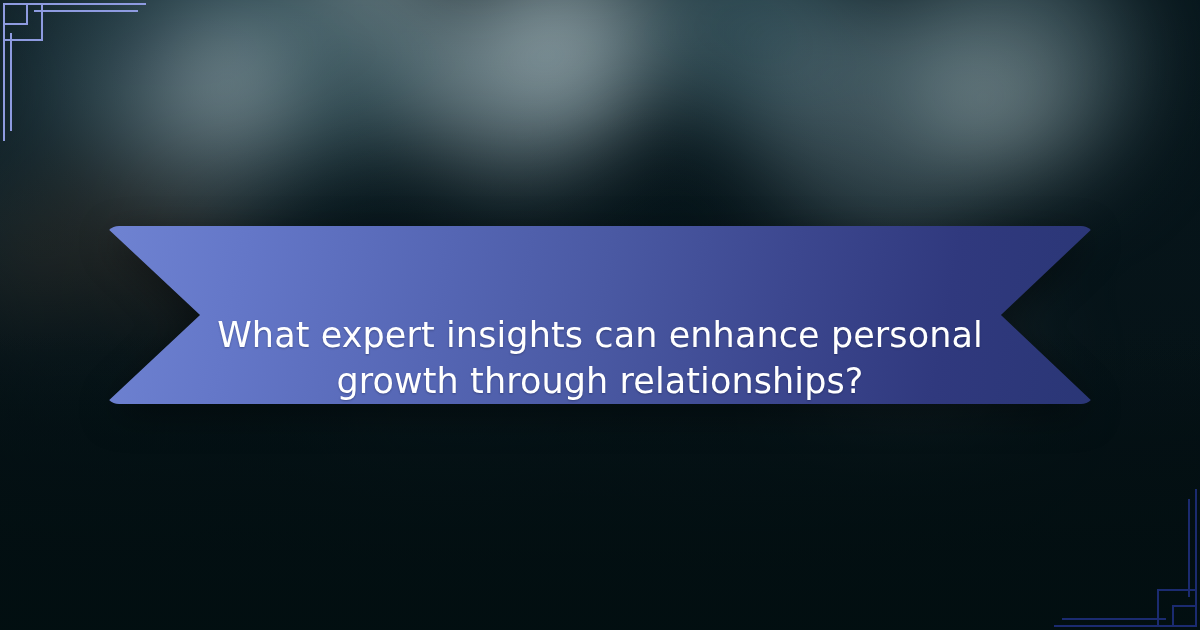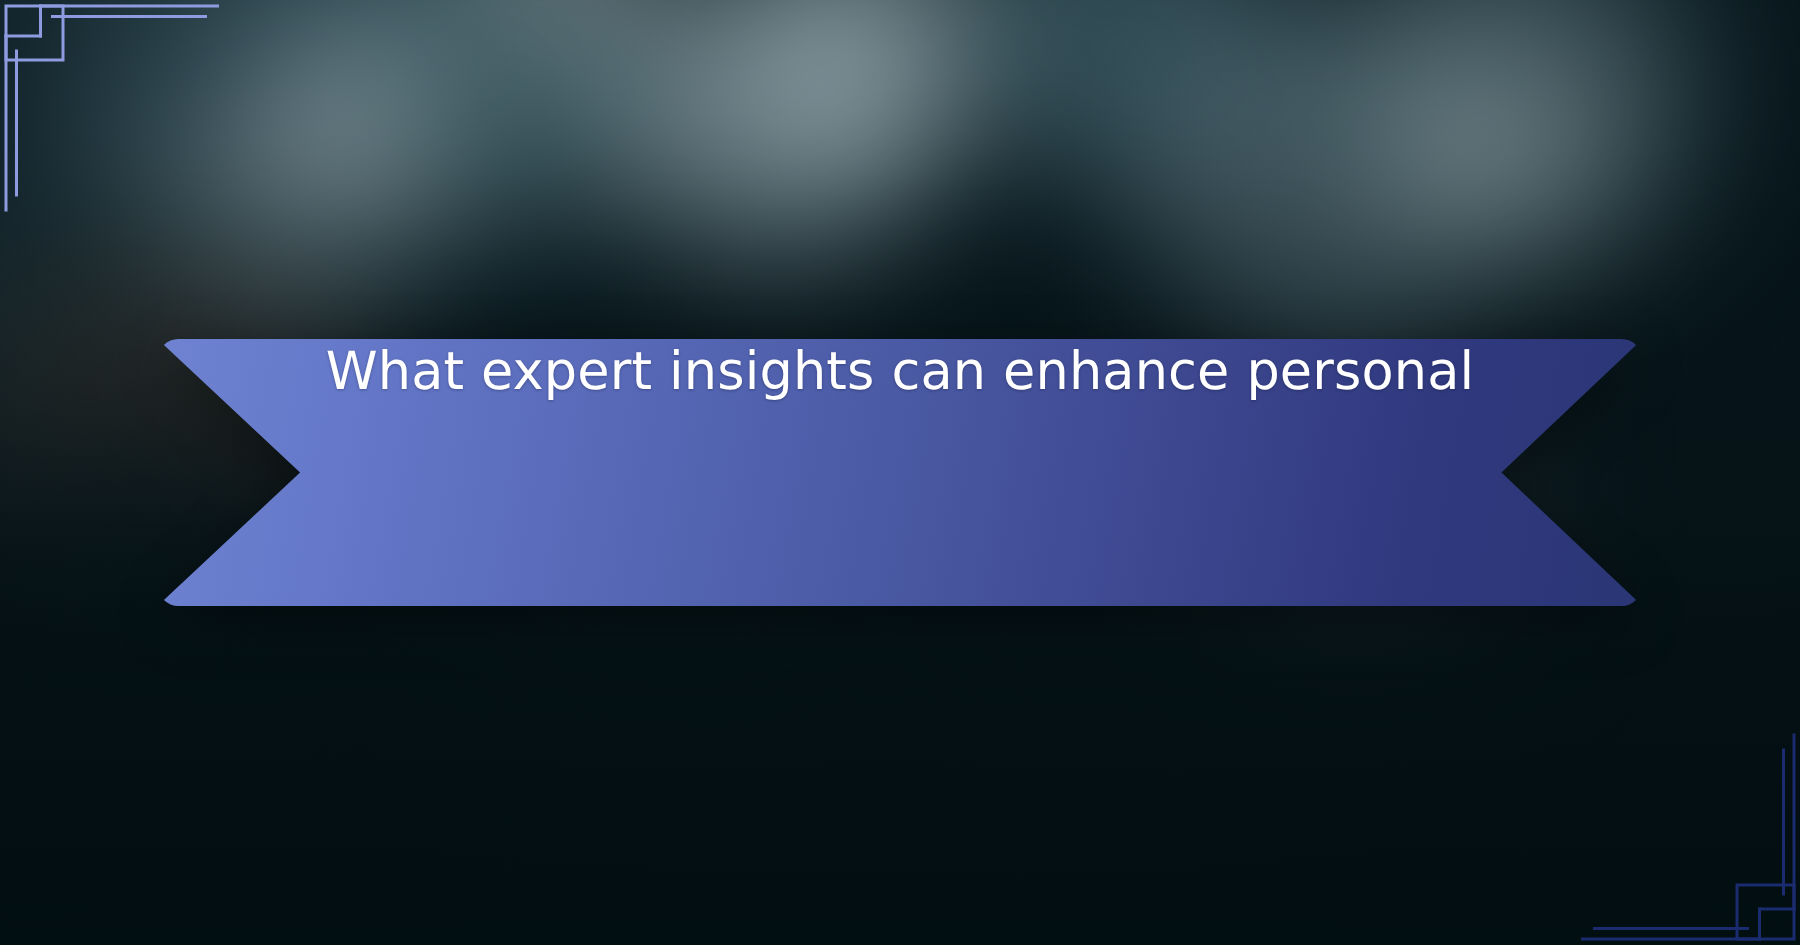--- a/index.html
+++ b/index.html
@@ -46,21 +46,21 @@
     position:absolute;inset:0;
     background:linear-gradient(100deg,#6f83d2 0%, #6477c8 14%, #5566b4 34%, #4a59a3 50%, #3c478f 68%, #30397e 84%, #2a3676 100%);
     -webkit-clip-path: polygon(
        0% 0%, 100% 0%, 90.5% 50%, 100% 100%, 0% 100%, 9.6% 50%);
     clip-path: polygon(
        0% 0%, 100% 0%, 90.5% 50%, 100% 100%, 0% 100%, 9.6% 50%);
     border-radius:14px;
   }
   .banner-text{
     position:absolute;inset:0;
-    display:flex;flex-direction:column;align-items:center;justify-content:flex-start;
+    display:flex;flex-direction:column;align-items:center;justify-content:flex-end;
     color:#ffffff;
     font-size:35px;
     line-height:1.30;
     letter-spacing:0.1px;
     text-align:center;
     padding:0 130px;
     box-sizing:border-box;
     text-shadow:0 1px 2px rgba(12,18,48,0.33);
   }
   .banner-text .ln{display:block;white-space:nowrap;}
@@ -116,16 +116,17 @@
     <i style="right:3px;bottom:23px;width:25px;height:2px;"></i>
     <i style="right:3px;bottom:23px;width:2px;height:118px;"></i>
     <i style="right:34px;bottom:10px;width:104px;height:2px;"></i>
     <i style="right:10px;bottom:33px;width:2px;height:98px;"></i>
   </div>
 
   <div class="banner-wrap">
     <div class="banner"></div>
     <div class="banner-text">
       <span class="ln">What expert insights can enhance personal</span>
+      <span class="ln">growth through relationships?</span>
     </div>
   </div>
 
 </div>
 
 </body></html>

